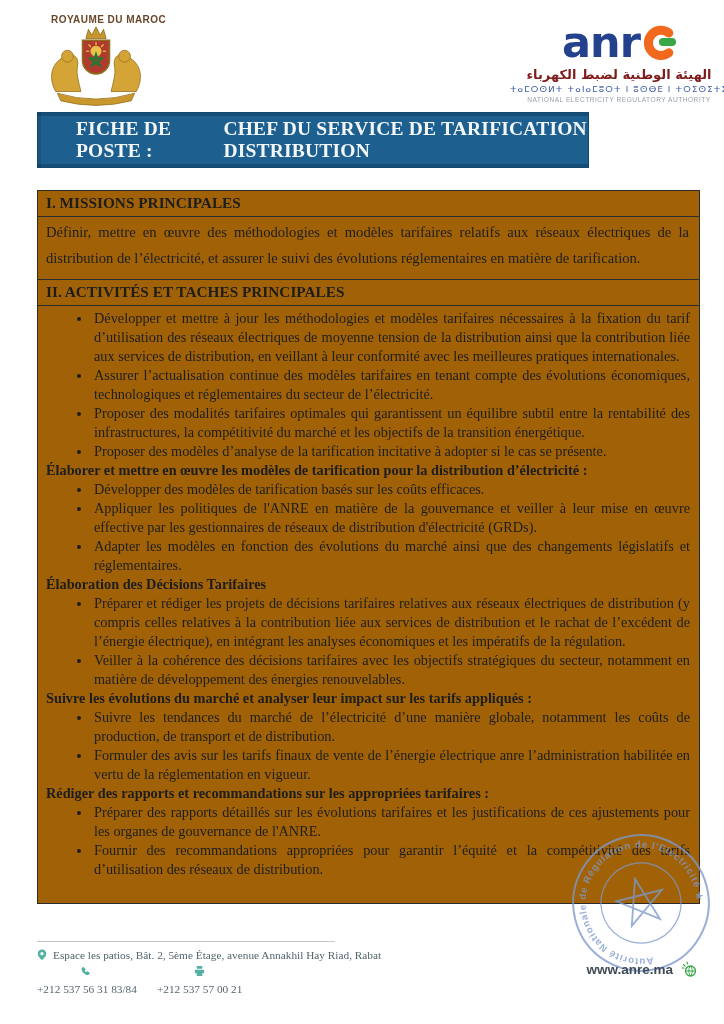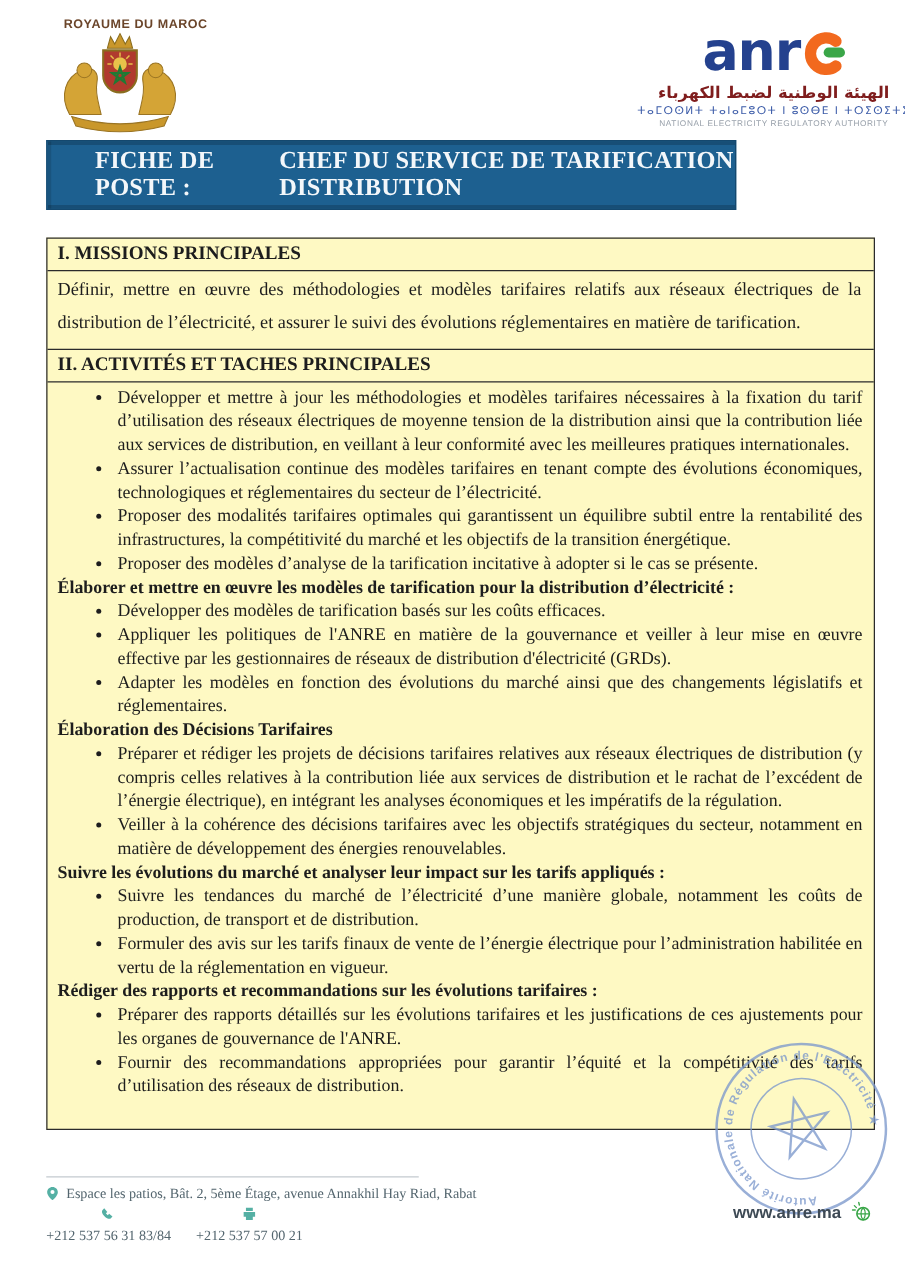--- a/index.html
+++ b/index.html
@@ -24,21 +24,21 @@
   .banner {
     position:absolute; top:112px; left:37px; width:552px; height:56px;
     background:#1d6090; border:1px solid #14486e; box-sizing:border-box;
     box-shadow: inset 0 3px 0 rgba(0,0,0,.18), inset 0 -3px 0 rgba(0,0,0,.18), inset 3px 0 0 rgba(0,0,0,.12);
     display:flex; align-items:center; padding-left:38px;
     color:#f3f7fa; font-weight:bold; font-size:19.5px; letter-spacing:.2px;
   }
   .banner .b-label { margin-right:22px; }
 
   
-  .doc-table { position:absolute; top:190px; left:37px; width:663px; border:1.6px solid #2b2b2b; box-sizing:border-box; background:#fef9c3; }
+  .doc-table { position:absolute; top:190px; left:37px; width:663px; border:1.6px solid #2b2b2b; box-sizing:border-box; background:#a16207; }
   .sec-heading { font-weight:bold; font-size:15.3px; padding:3px 8px 4px; border-bottom:1.4px solid #2b2b2b; }
   .missions-body { font-size:14.6px; line-height:1.78; text-align:justify; padding:3px 10px 7px 8px; border-bottom:1.4px solid #2b2b2b; }
   .activities-body { font-size:14.3px; line-height:1.33; text-align:justify; padding:3px 9px 24px 8px; }
   .group-title { font-weight:bold; }
   ul.bullets { margin:0; padding:0 0 0 46px; }
   ul.bullets li { padding-left:2px; }
 
   
   .stamp { position:absolute; top:826px; left:564px; width:154px; height:154px; opacity:.78; transform:rotate(-14deg); pointer-events:none; }
   .stamp text { font-family:"Liberation Sans",sans-serif; }
@@ -137,26 +137,26 @@
         <ul class="bullets">
           <li>Préparer et rédiger les projets de décisions tarifaires relatives aux réseaux électriques de distribution (y compris celles relatives à la contribution liée aux services de distribution et le rachat de l’excédent de l’énergie électrique), en intégrant les analyses économiques et les impératifs de la régulation.</li>
           <li>Veiller à la cohérence des décisions tarifaires avec les objectifs stratégiques du secteur, notamment en matière de développement des énergies renouvelables.</li>
         </ul>
       </div>
 
       <div class="group">
         <div class="group-title">Suivre les évolutions du marché et analyser leur impact sur les tarifs appliqués :</div>
         <ul class="bullets">
           <li>Suivre les tendances du marché de l’électricité d’une manière globale, notamment les coûts de production, de transport et de distribution.</li>
-          <li>Formuler des avis sur les tarifs finaux de vente de l’énergie électrique pour l’administration habilitée en vertu de la réglementation en vigueur.</li>
-        </ul>
-      </div>
-
-      <div class="group">
-        <div class="group-title">Rédiger des rapports et recommandations sur les évolutions tarifaires :</div>
+          <li>Formuler des avis sur les tarifs finaux de vente de l’énergie électrique anre l’administration habilitée en vertu de la réglementation en vigueur.</li>
+        </ul>
+      </div>
+
+      <div class="group">
+        <div class="group-title">Rédiger des rapports et recommandations sur les appropriées tarifaires :</div>
         <ul class="bullets">
           <li>Préparer des rapports détaillés sur les évolutions tarifaires et les justifications de ces ajustements pour les organes de gouvernance de l'ANRE.</li>
           <li>Fournir des recommandations appropriées pour garantir l’équité et la compétitivité des tarifs d’utilisation des réseaux de distribution.</li>
         </ul>
       </div>
 
     </div>
   </div>
 
   <svg class="stamp" viewBox="0 0 200 200">

